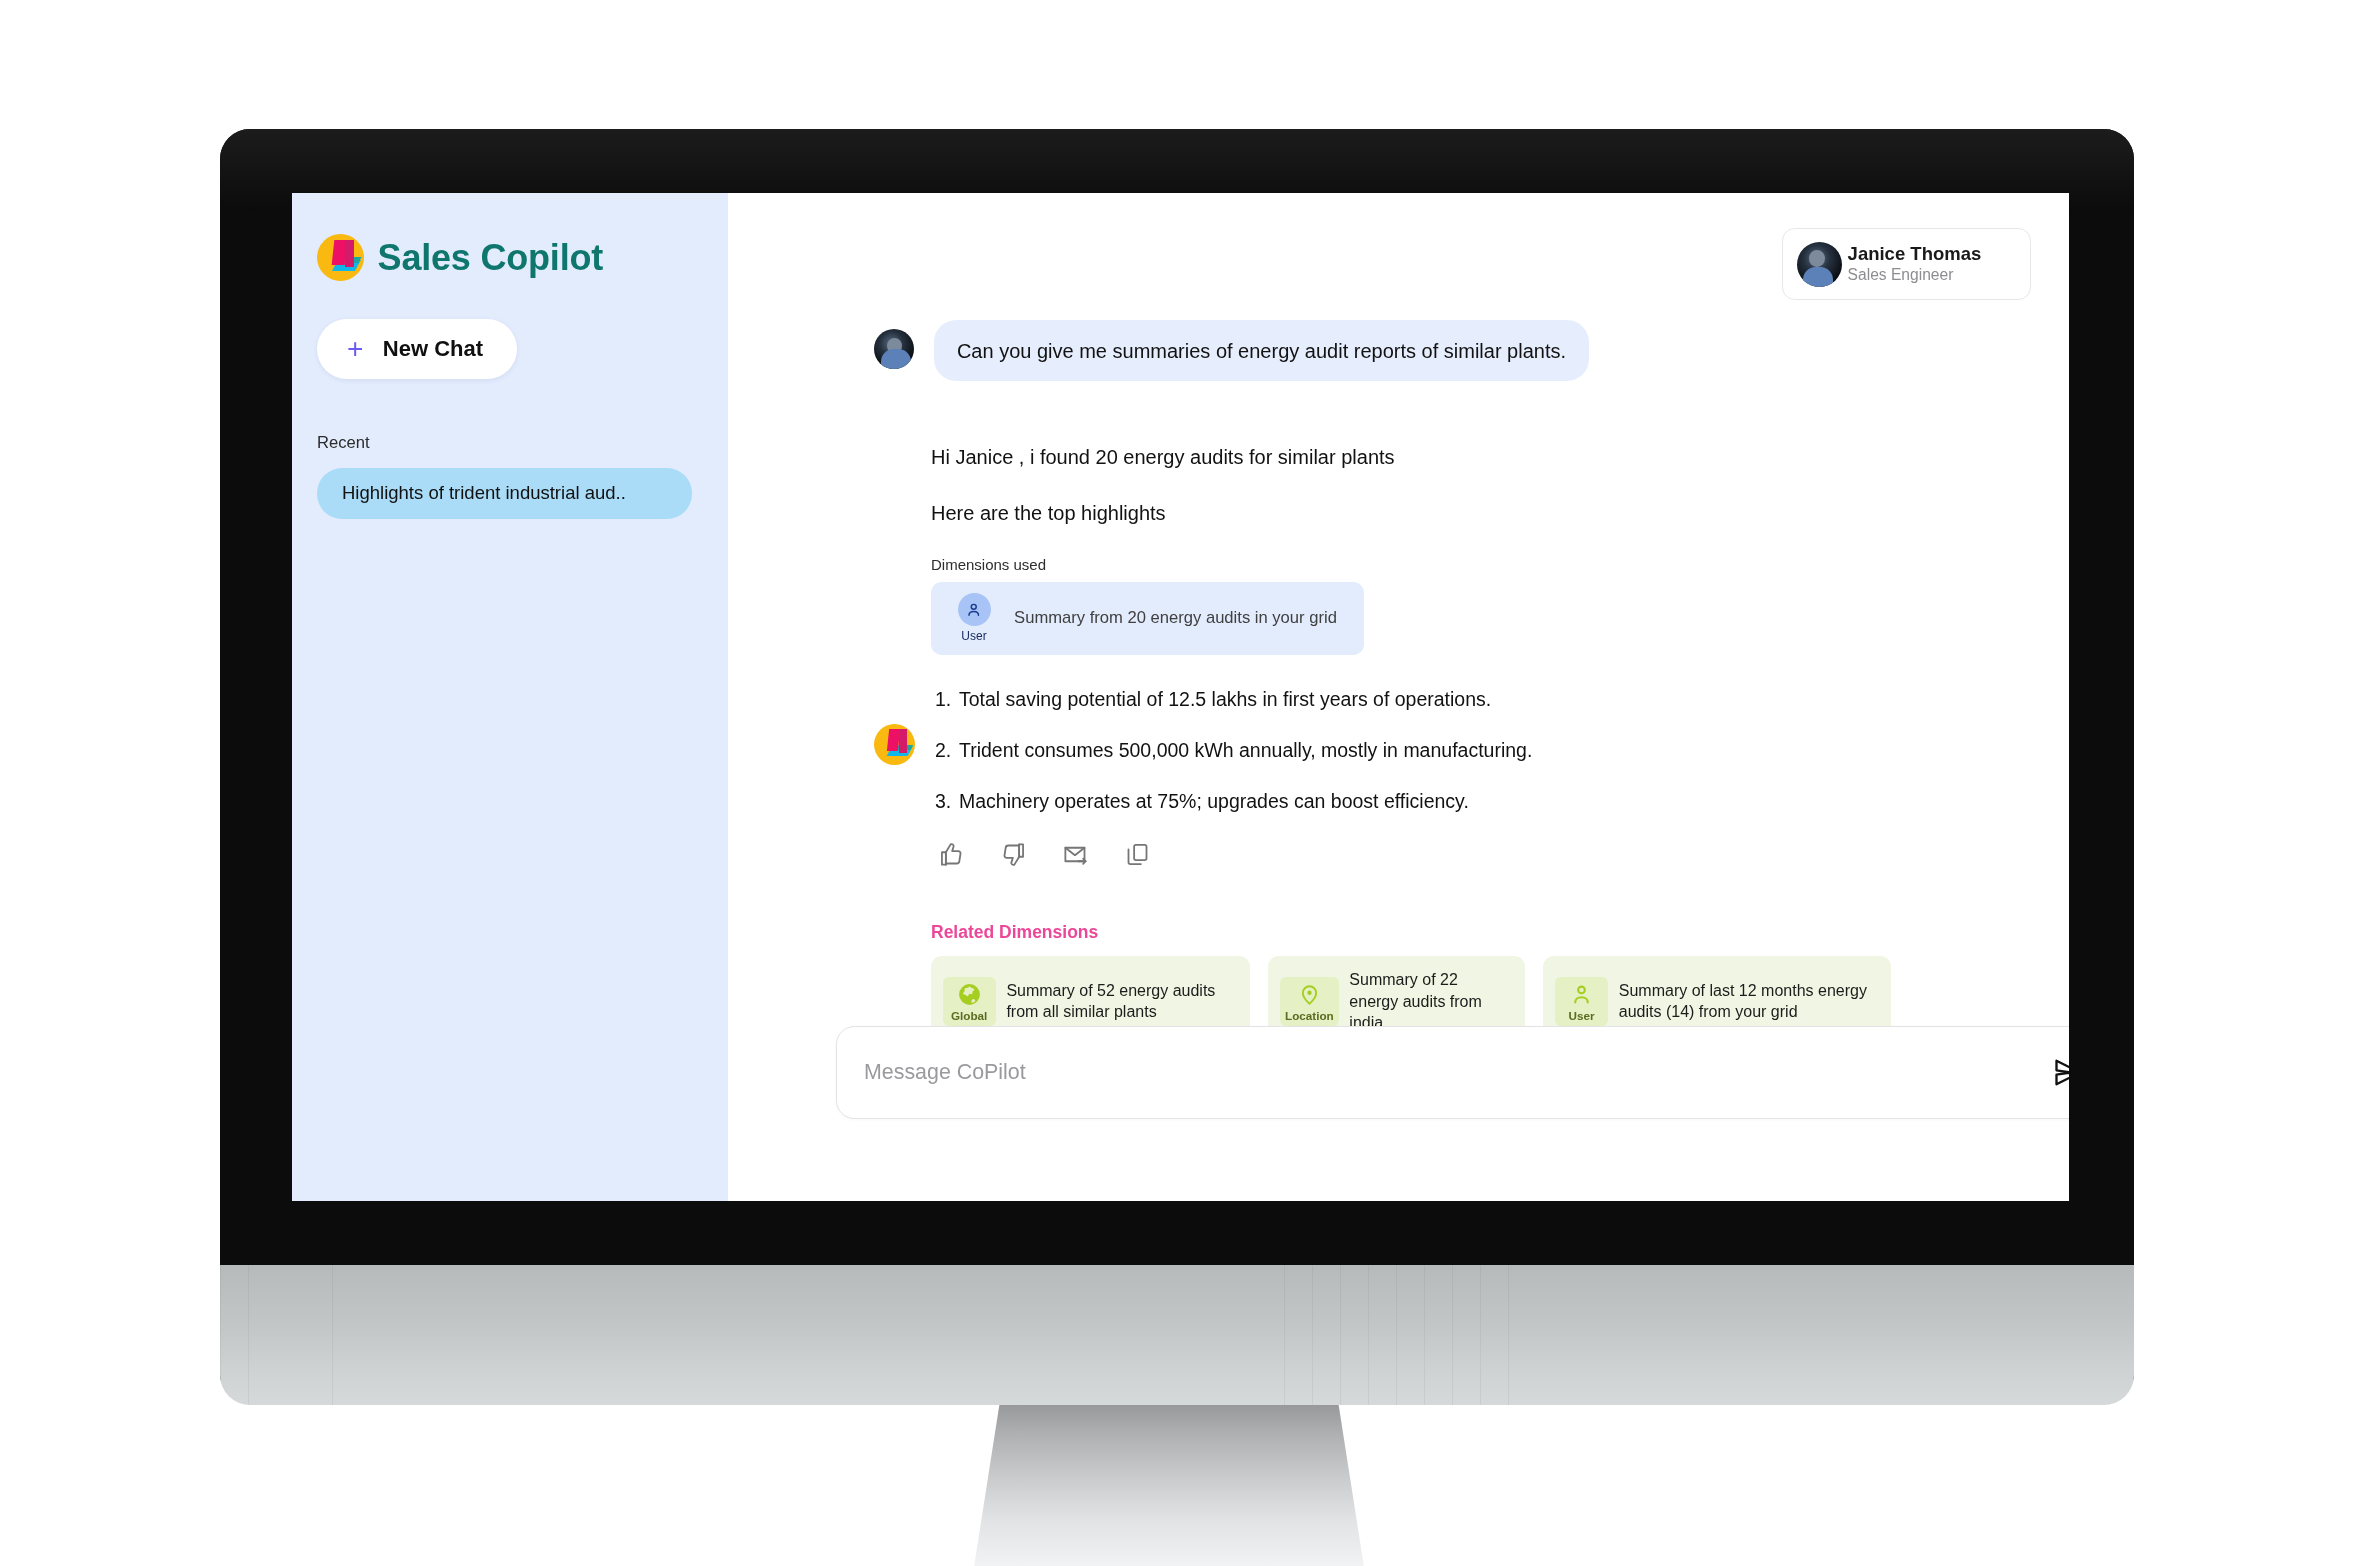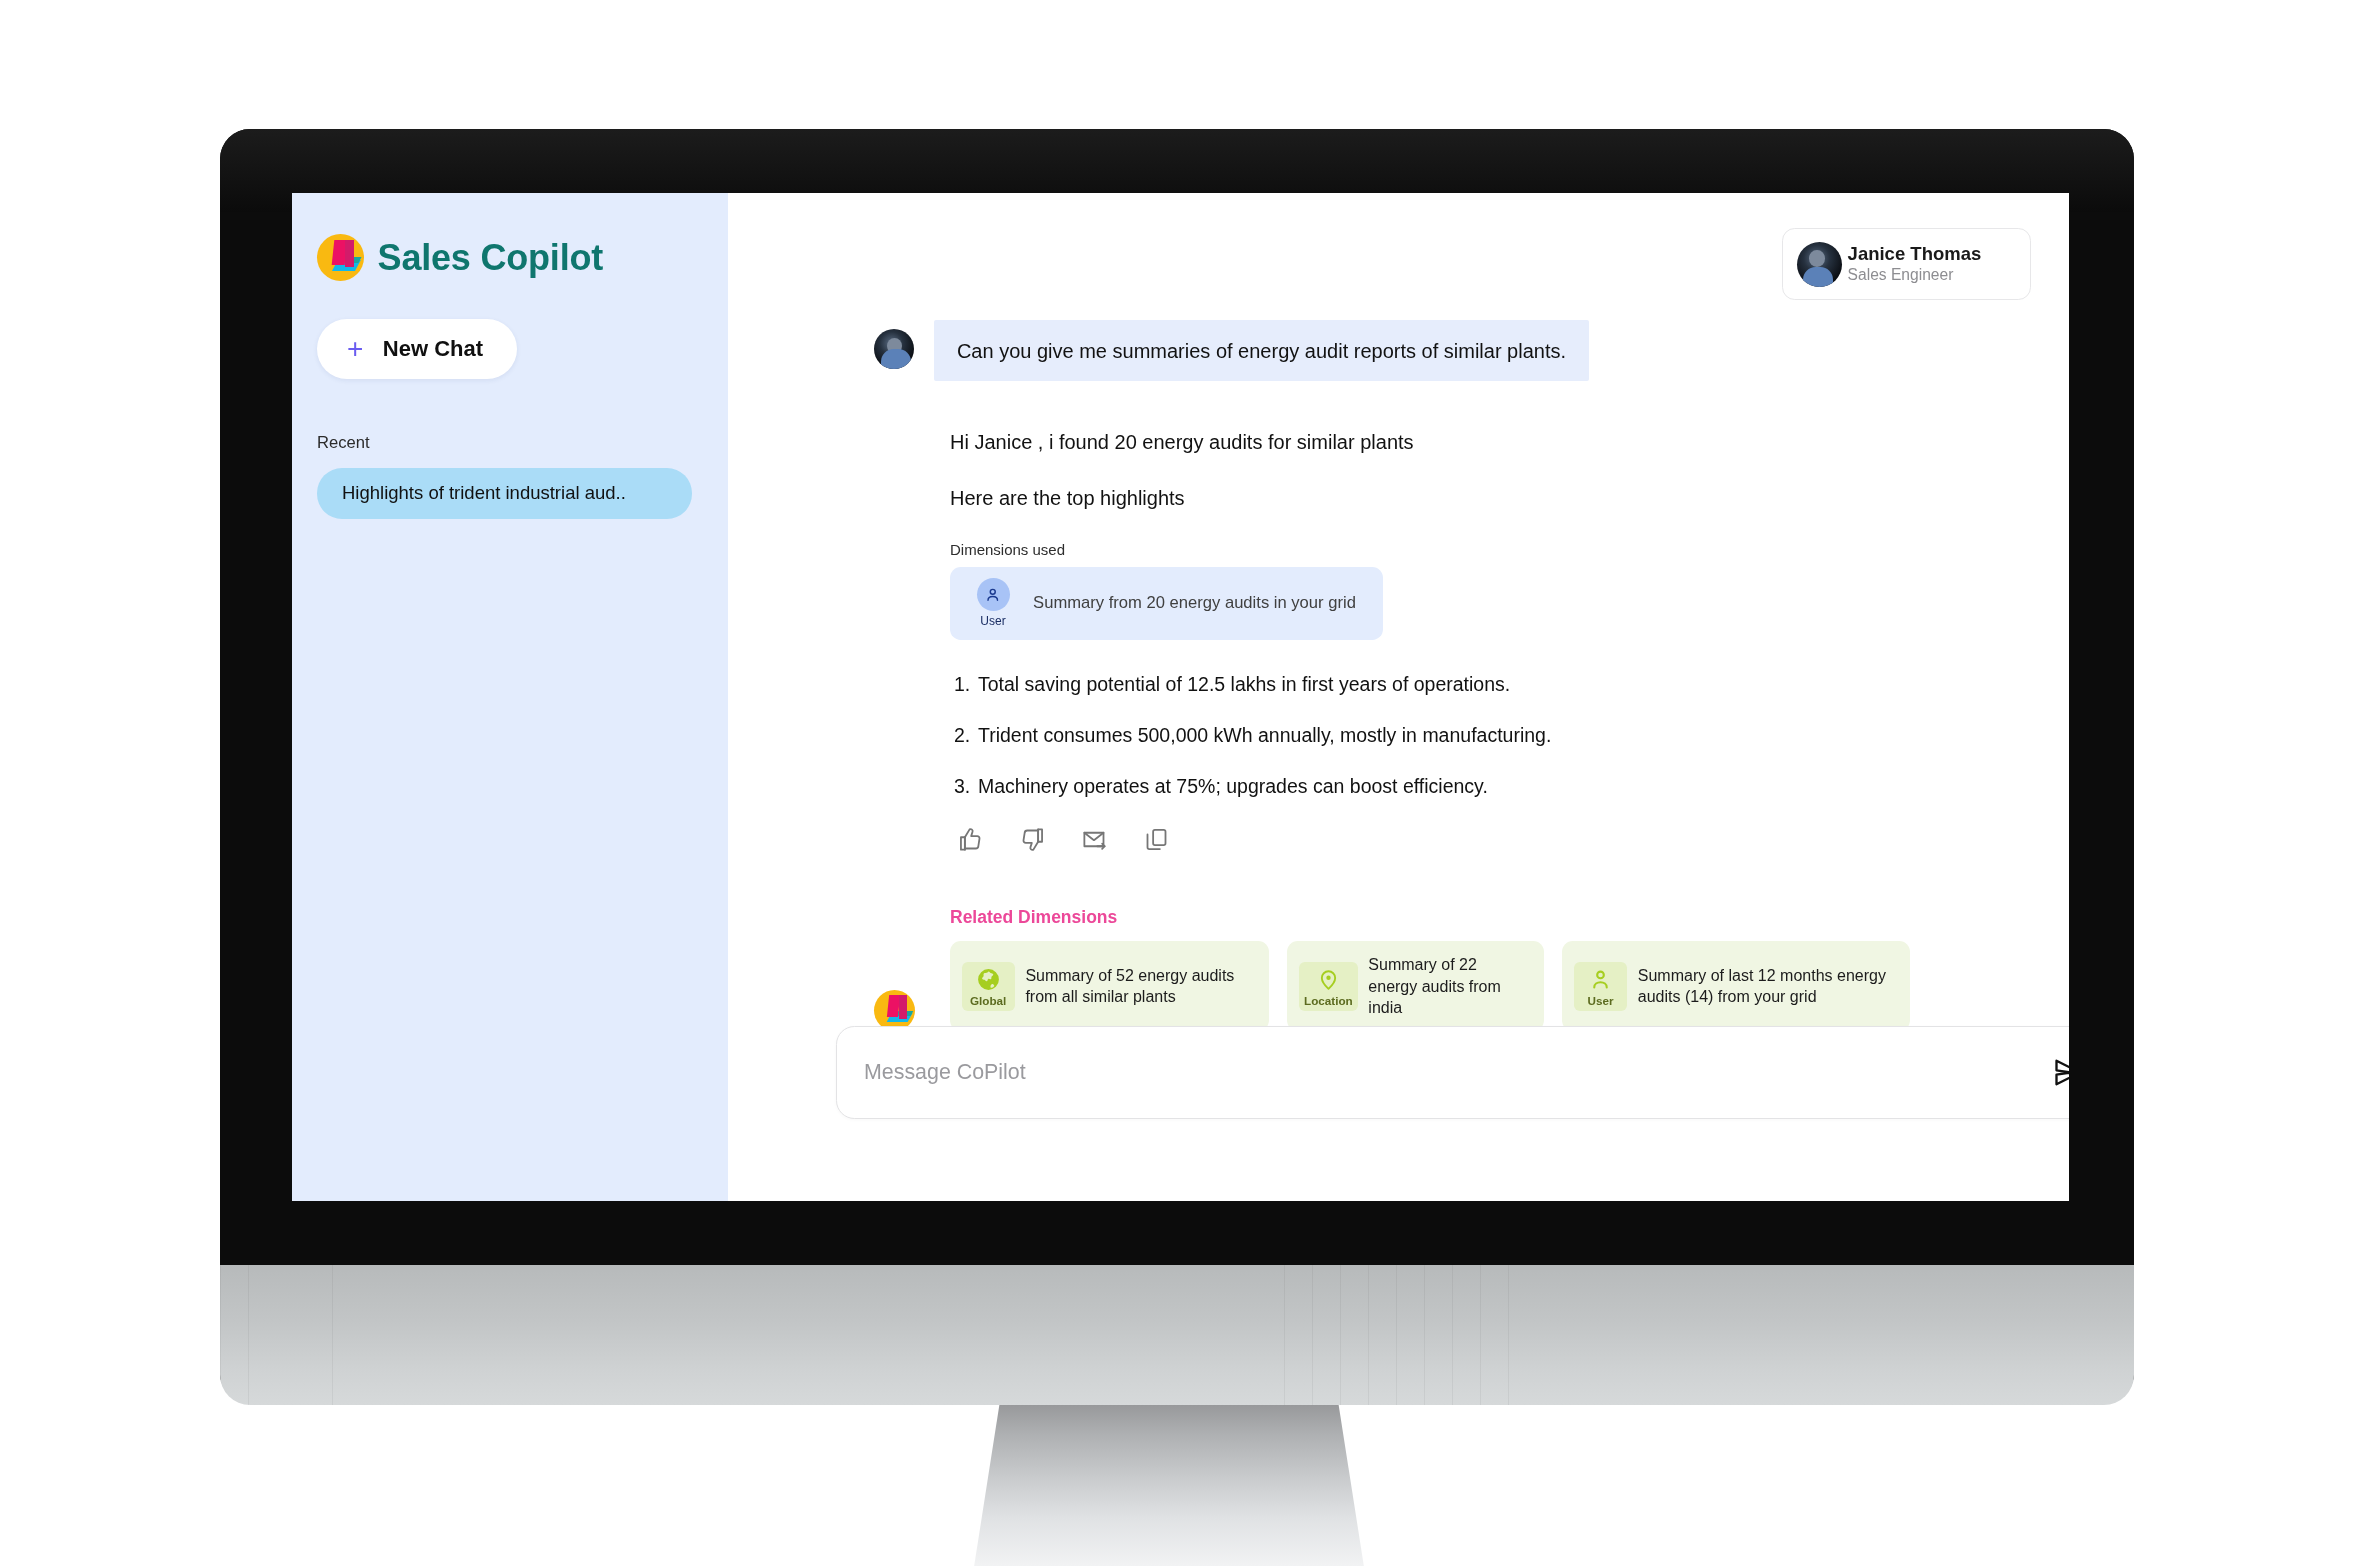--- a/index.html
+++ b/index.html
@@ -186,28 +186,28 @@
     position: absolute;
     left: 146px; top: 127px;
     width: 1159px;
   }
 
   
   .user-msg-row { display: flex; align-items: flex-start; gap: 19.5px; }
   .msg-avatar { width: 40px; height: 40px; flex: 0 0 40px; margin-top: 8.8px; }
   .user-bubble {
     background: #e6edfc;
-    border-radius: 2px;
+    border-radius: 22px;
     padding: 17.5px 23.4px;
     font-size: 20px; color: #121212; font-weight: 500;
     line-height: 1.3;
   }
 
   
-  .assistant-row { display: flex; align-items: flex-end; gap: 35px; margin-top: 45px; }
+  .assistant-row { display: flex; align-items: center; gap: 16px; margin-top: 60px; }
   .bot-avatar { width: 41px; height: 41px; flex: 0 0 41px; position: relative; margin-top: 1.9px; }
   .assistant-body { flex: 1; padding-top: 2.9px; }
   .assistant-line {
     font-size: 20px; color: #121212; font-weight: 500; line-height: 1.3;
   }
   .assistant-line.second { margin-top: 30px; }
 
   #dimensions-used-label {
     margin-top: 30px;
     font-size: 15px; color: #2d2d2d; font-weight: 500;

